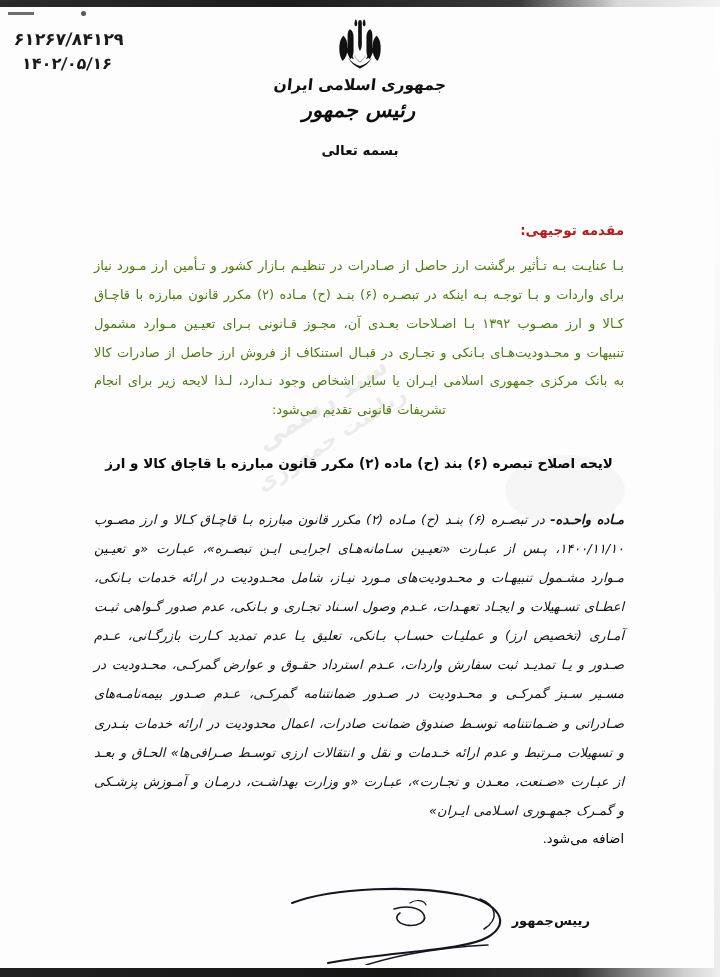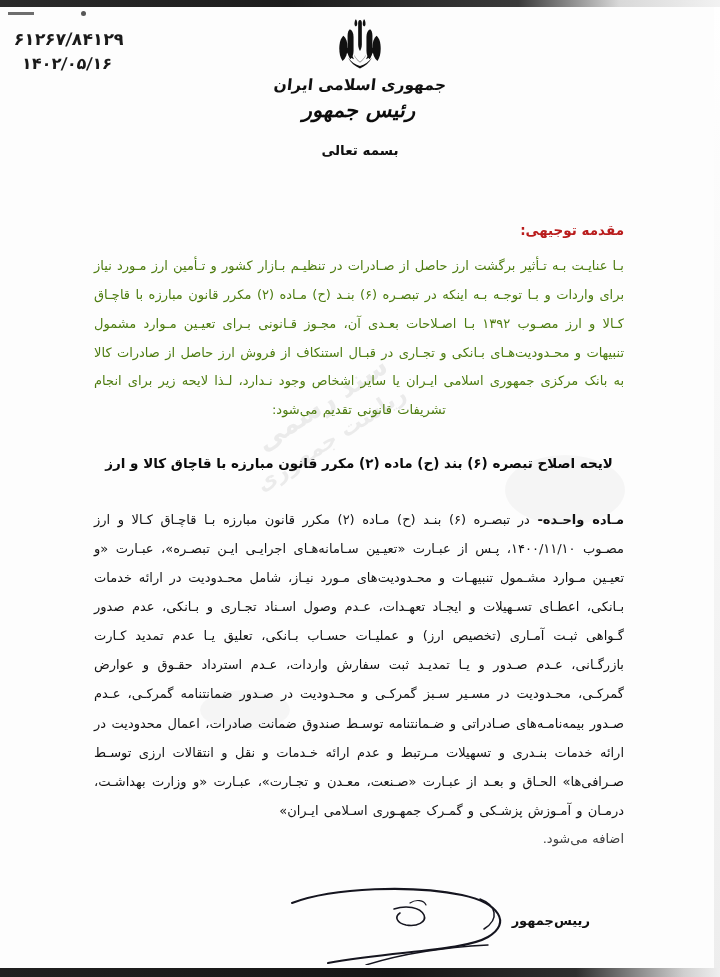--- a/index.html
+++ b/index.html
@@ -153,30 +153,31 @@
     line-height: 1.9;
   }
   .article {
     font-size: 13px;
     line-height: 2.24;
     text-align: justify;
     text-align-last: right;
     margin: 0;
     color: #121212;
     word-spacing: 1px;
+    font-style: italic;
   }
   .article .lead {
     font-weight: 700;
     letter-spacing: 1.2px;
   }
   .closing {
     font-size: 13px;
     margin-top: 6px;
     text-align: right;
-    color: #404040;
+    color: #000000;
   }
 
   
   .signature-area {
     position: absolute;
     bottom: 12px;
     right: 118px;
     width: 330px;
     height: 86px;
   }

